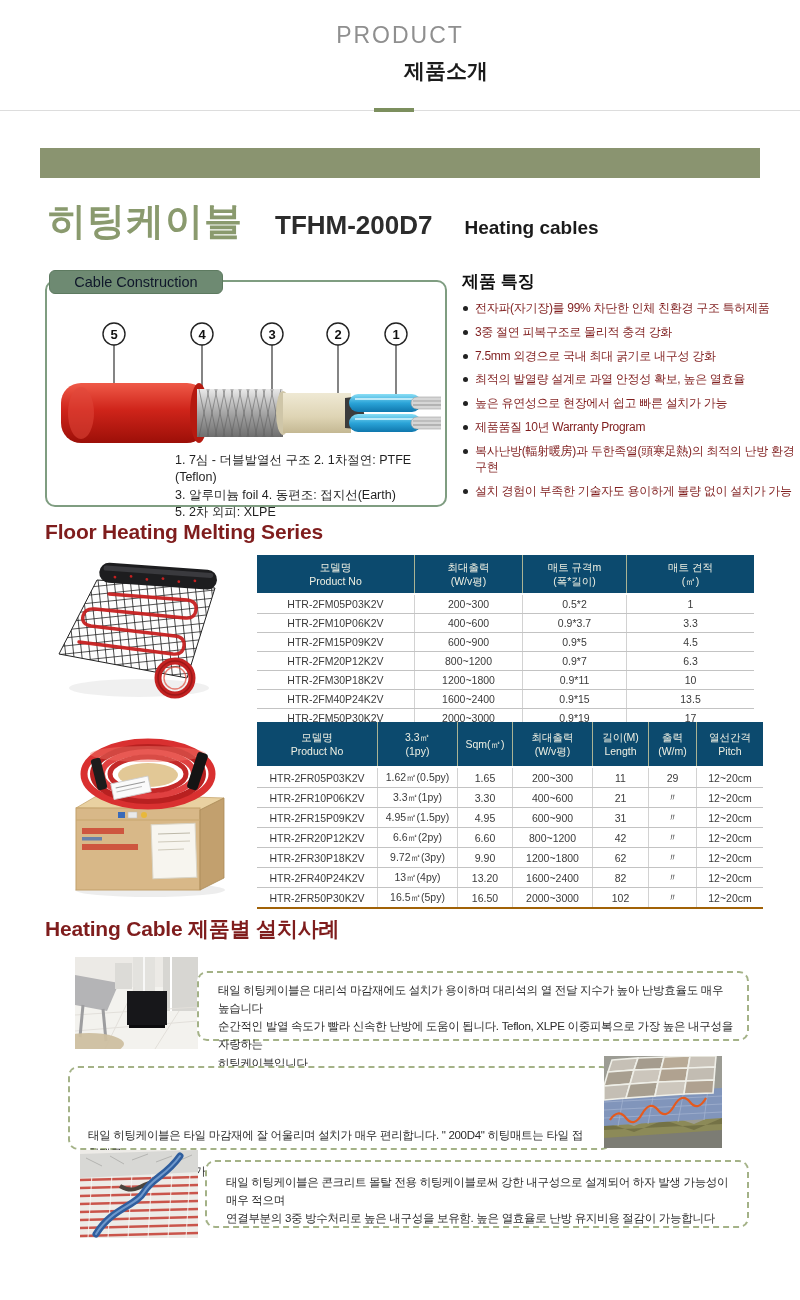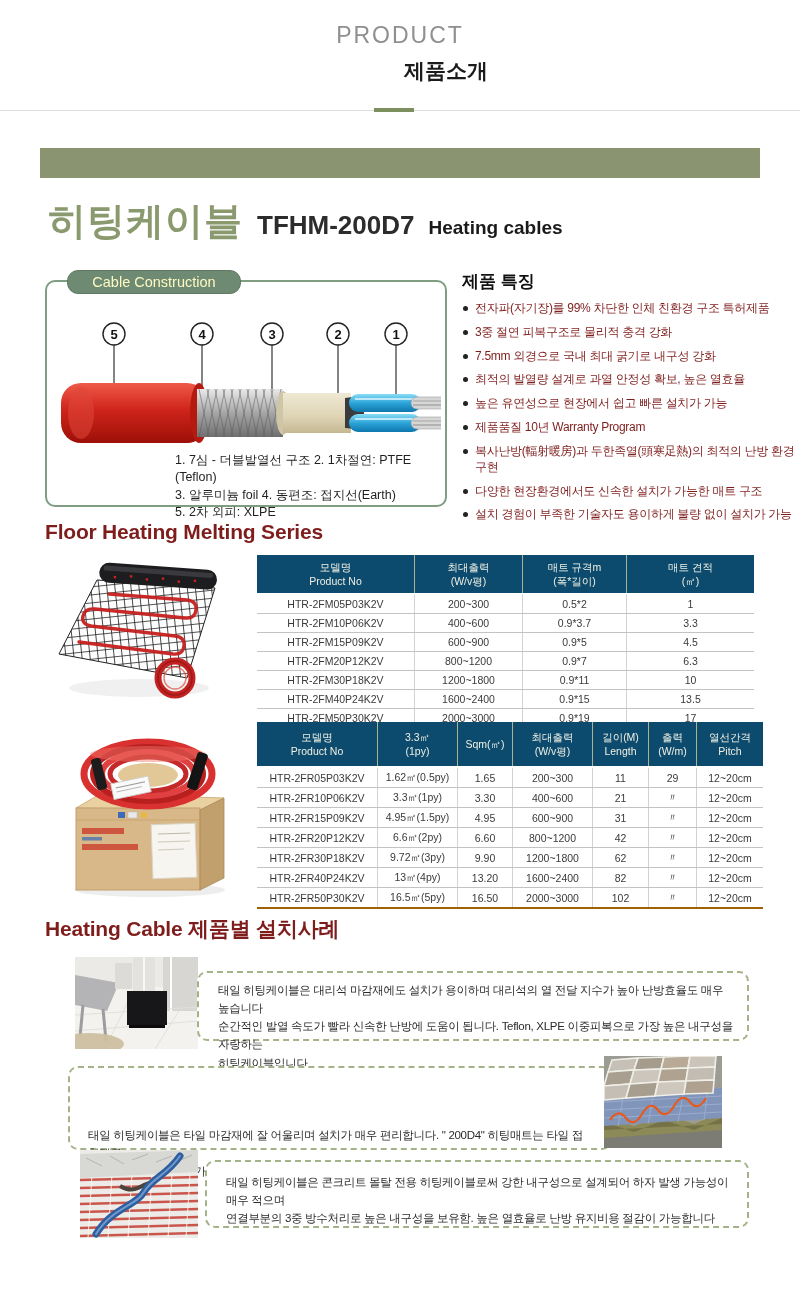--- a/index.html
+++ b/index.html
@@ -9,30 +9,30 @@
   
   .eyebrow{position:absolute;top:22px;left:0;width:800px;text-align:center;
     font-size:23px;font-weight:300;color:#8f8f8f;letter-spacing:2px;}
   .page-title{position:absolute;top:57px;left:0;width:800px;text-align:center;
     font-size:21px;font-weight:700;color:#1b1b1b;padding-left:46px;}
   .top-rule{position:absolute;top:110px;left:0;width:800px;height:1px;background:#ddd;}
   .top-rule-accent{position:absolute;top:108px;left:374px;width:40px;height:4px;background:#7c8f5e;}
 
   .green-band{position:absolute;top:148px;left:40px;width:720px;height:30px;background:#8a9470;}
 
-  .product-title{position:absolute;top:196px;left:48px;display:flex;align-items:baseline;gap:14px;}
+  .product-title{position:absolute;top:196px;left:48px;display:flex;align-items:baseline;gap:32px;}
   .pt-ko{font-size:38px;font-weight:800;color:#8a9a6e;letter-spacing:1px;}
   .pt-model{font-size:26px;font-weight:600;color:#2c2c2c;}
   .pt-en{font-size:19px;font-weight:700;color:#1a1a1a;}
 
   
   .cc-box{position:absolute;top:280px;left:45px;width:398px;height:223px;
     border:2px solid #7f9d81;border-radius:10px;background:#fff;}
-  .cc-pill{position:absolute;top:-12px;left:20px;width:172px;height:22px;line-height:22px;
-    background:#6e8a72;border:1px solid #5d7a60;border-radius:11px;color:#fef9c3;
+  .cc-pill{position:absolute;top:-12px;left:2px;width:172px;height:22px;line-height:22px;
+    background:#6e8a72;border:1px solid #5d7a60;border-radius:6px;color:#0f172a;
     text-align:center;font-size:14.5px;}
   .cc-caption{position:absolute;left:128px;top:170px;font-size:12.5px;line-height:1.38;
     color:#1f1f1f;white-space:pre-line;}
   .cc-svg{position:absolute;top:4px;left:0;}
 
   
   .features{position:absolute;top:270px;left:462px;width:334px;}
   .features-title{font-size:17px;font-weight:800;color:#111;margin:0 0 8px 0;}
   .features-list{list-style:none;margin:0;padding:0;}
   .features-list li{position:relative;padding-left:13px;margin-bottom:8px;
@@ -187,21 +187,20 @@
   <div class="features">
     <div class="features-title">제품 특징</div>
     <ul class="features-list">
         <li>전자파(자기장)를 99% 차단한 인체 친환경 구조 특허제품</li>
         <li>3중 절연 피복구조로 물리적 충격 강화</li>
         <li>7.5mm 외경으로 국내 최대 굵기로 내구성 강화</li>
         <li>최적의 발열량 설계로 과열 안정성 확보, 높은 열효율</li>
         <li>높은 유연성으로 현장에서 쉽고 빠른 설치가 가능</li>
         <li>제품품질 10년 Warranty Program</li>
         <li>복사난방(輻射暖房)과 두한족열(頭寒足熱)의 최적의 난방 환경 구현</li>
-        <li>다양한 현장환경에서도 신속한 설치가 가능한 매트 구조</li>
         <li>설치 경험이 부족한 기술자도 용이하게 불량 없이 설치가 가능</li>
       </ul>
   </div>
 
   <div class="sec-heading" style="top:520px;">Floor Heating Melting Series</div>
 
   <svg class="img-abs" style="top:558px;left:55px;" width="168" height="146" viewBox="0 0 168 146">
     <defs>
       <pattern id="mesh" width="8" height="8" patternUnits="userSpaceOnUse" patternTransform="rotate(-6)">
         <rect width="8" height="8" fill="#fdfdfd"></rect>

